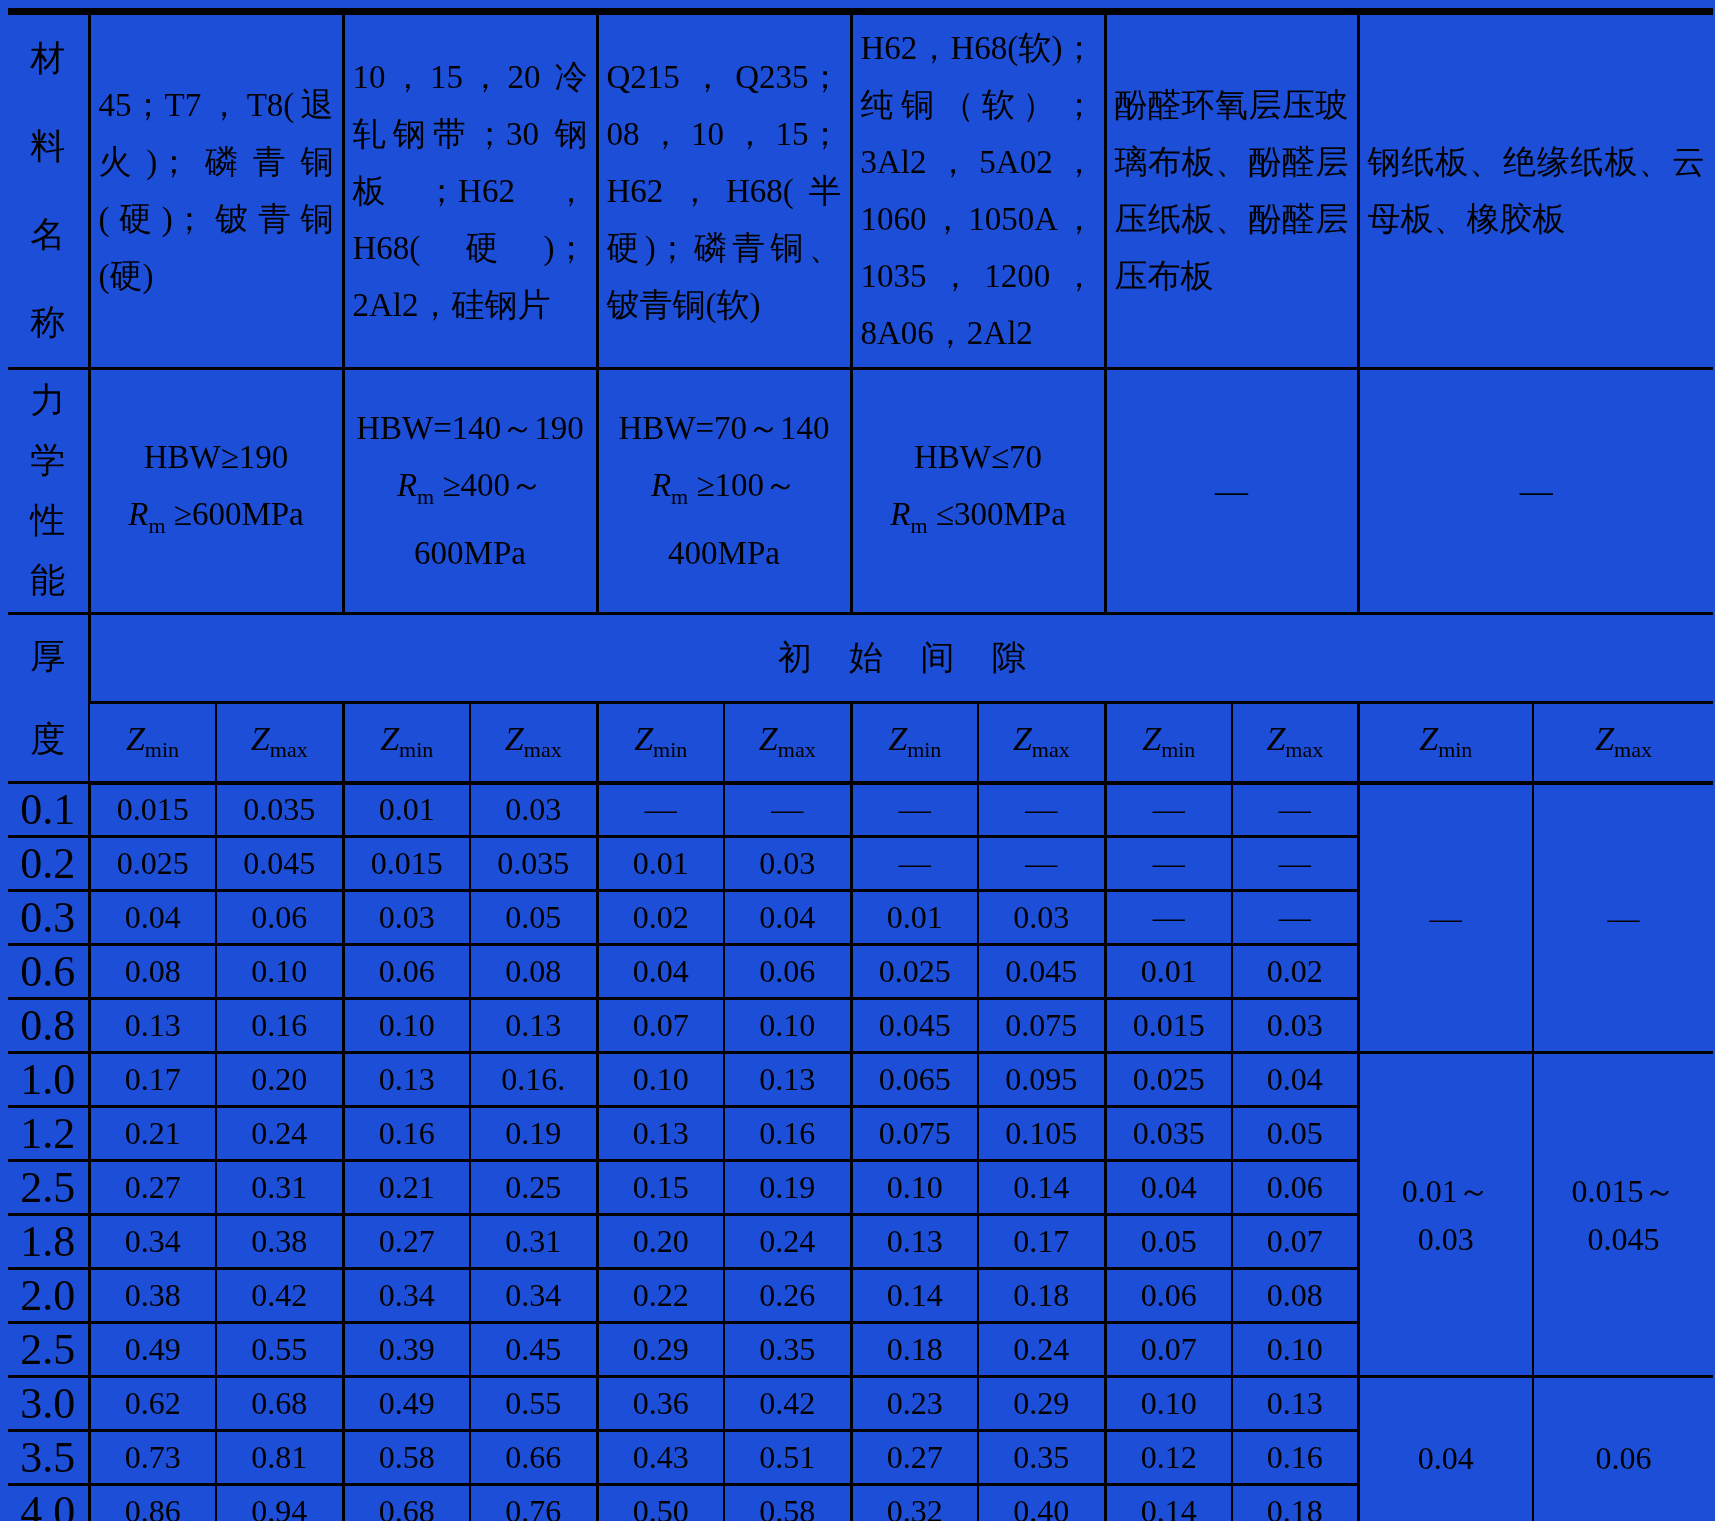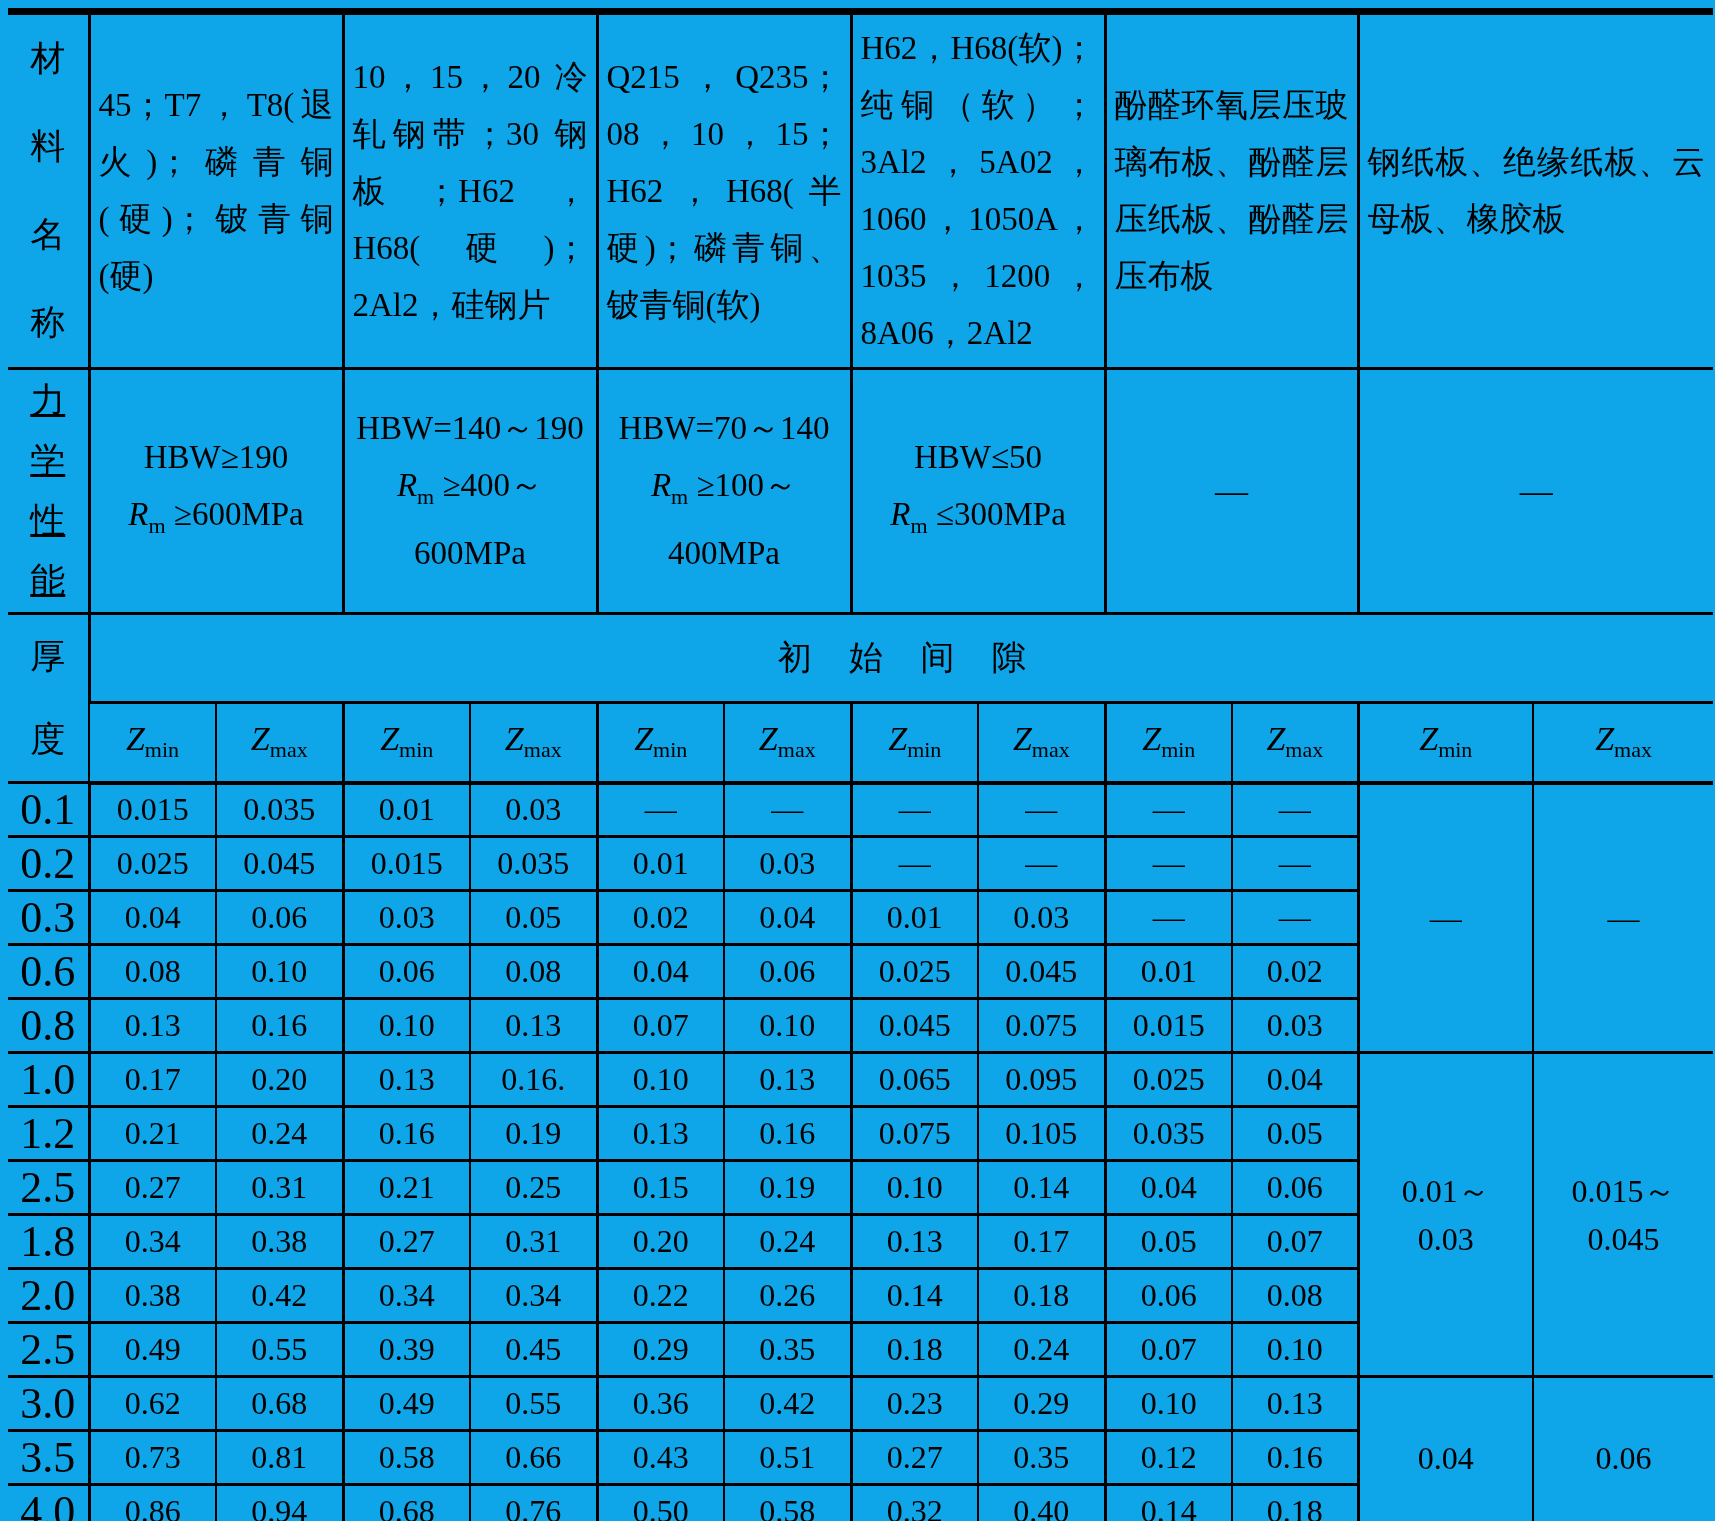--- a/index.html
+++ b/index.html
@@ -1,34 +1,34 @@
 <!DOCTYPE html>
 <html><head>
 <meta charset="utf-8">
 <style>
   html,body{margin:0;padding:0;background:#fff;}
-  .page{position:relative;width:1715px;height:1521px;background:#0ea5e9;overflow:hidden;
+  .page{position:relative;width:1715px;height:1521px;background:#1d4ed8;overflow:hidden;
         font-family:"Liberation Serif","DejaVu Serif",serif;color:#000;}
   table.ct{position:absolute;left:8px;top:8px;width:1699px;table-layout:fixed;
            border-collapse:collapse;border-top:7px solid #000;border-bottom:8px solid #000;}
   td{border:solid #000;border-width:3px 2px;vertical-align:middle;overflow:hidden;
      font-size:32px;text-align:center;padding:0;}
   td:first-child{border-left:none;}
   tr td:last-child{border-right:none;}
   td.gl{border-left-width:3px;}
   
   tr.r-mat{height:355px;}
   tr.r-mech{height:245px;}
   tr.r-clr{height:64px;}
   tr.r-zh{height:58px;}
   tr.drow{height:54px;}
   td.vlabel{text-align:center;}
   .vstack{display:inline-block;width:1.15em;word-break:break-all;font-size:35px;text-align:center;}
   .lh-mat{line-height:88px;}
-  .lh-mech{line-height:60px;text-decoration:underline;}
+  .lh-mech{line-height:60px;}
   .lh-thk{line-height:83px;}
   td.mat{font-size:33px;line-height:57px;text-align:justify;padding:4px 8px;}
   td.mech{font-size:33px;}
   .mline{line-height:57px;}
   .mline:empty{display:none;}
   .rsym{font-style:italic;}
   sub{font-size:22px;}
   td.clr{font-size:34px;letter-spacing:1.1em;text-indent:1.1em;margin-left:20px;}
   td.zh i{font-size:34px;font-family:"Liberation Serif","DejaVu Serif",serif;}
   td.zh{border-bottom-width:4px;}
@@ -77,21 +77,21 @@
           <div class="mline">HBW=140～190</div>
           <div class="mline"><i class="rsym">R</i><sub>m</sub><span> ≥400～</span></div>
           <div class="mline">600MPa</div>
         </td>
         <td class="mech gl" colspan="2">
           <div class="mline">HBW=70～140</div>
           <div class="mline"><i class="rsym">R</i><sub>m</sub><span> ≥100～</span></div>
           <div class="mline">400MPa</div>
         </td>
         <td class="mech gl" colspan="2">
-          <div class="mline">HBW≤50</div>
+          <div class="mline">HBW≤70</div>
           <div class="mline"><i class="rsym">R</i><sub>m</sub><span> ≤300MPa</span></div>
 
         </td>
         <td class="mech gl" colspan="2">
             <div class="mline">—</div>
           </td>
         <td class="mech gl" colspan="2">
             <div class="mline">—</div>
           </td>
       </tr>

